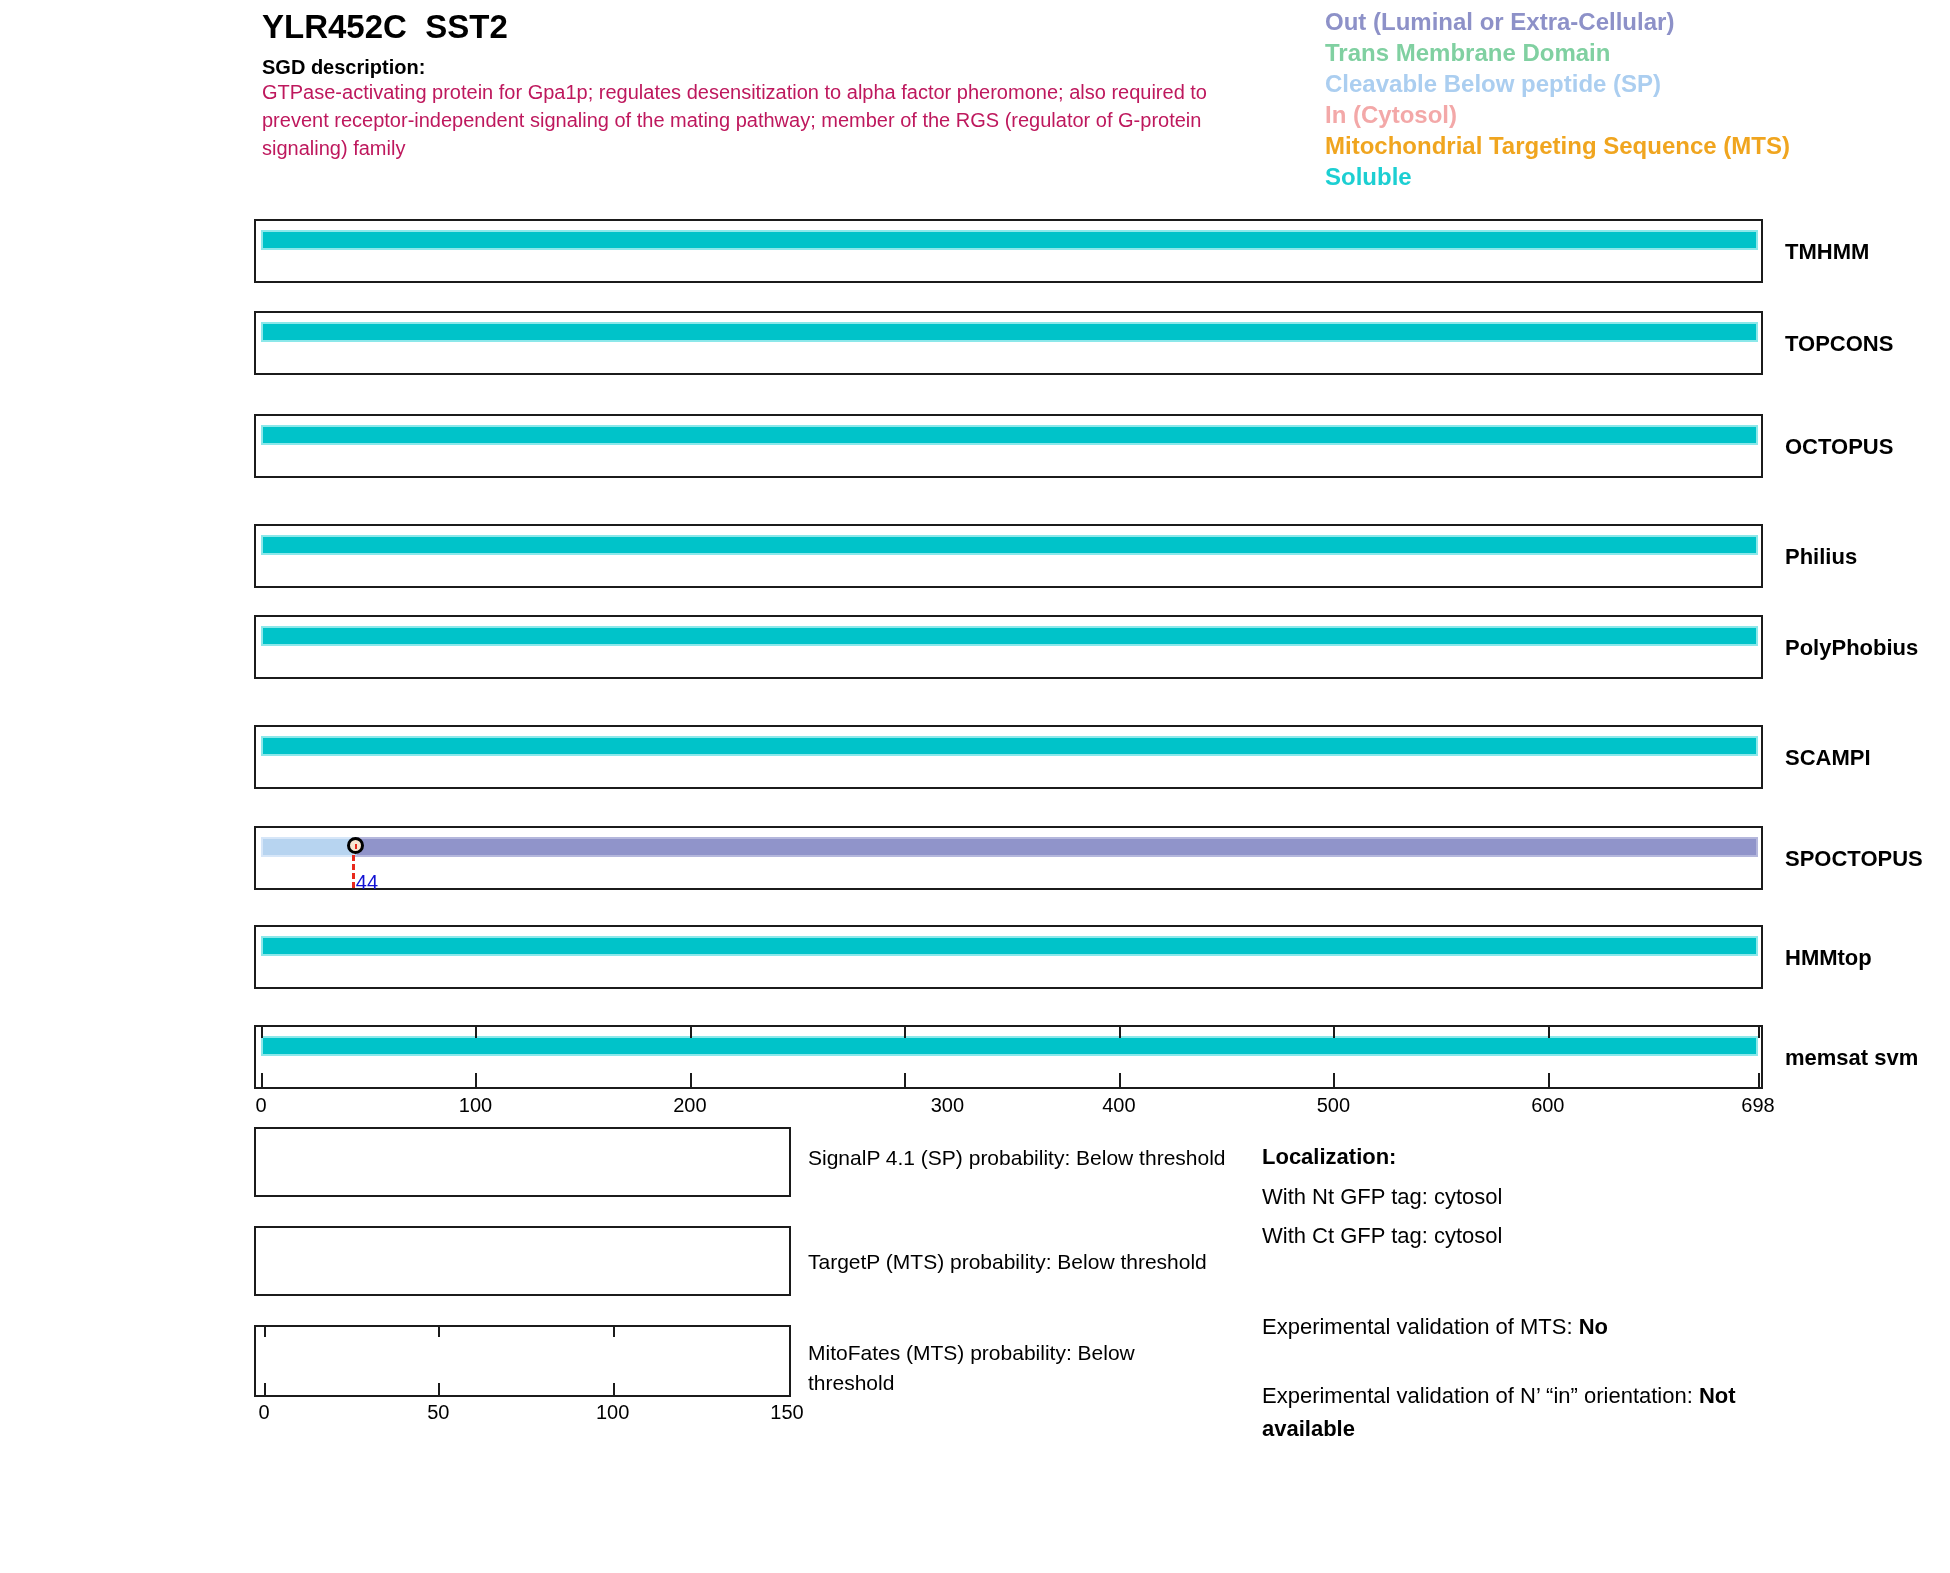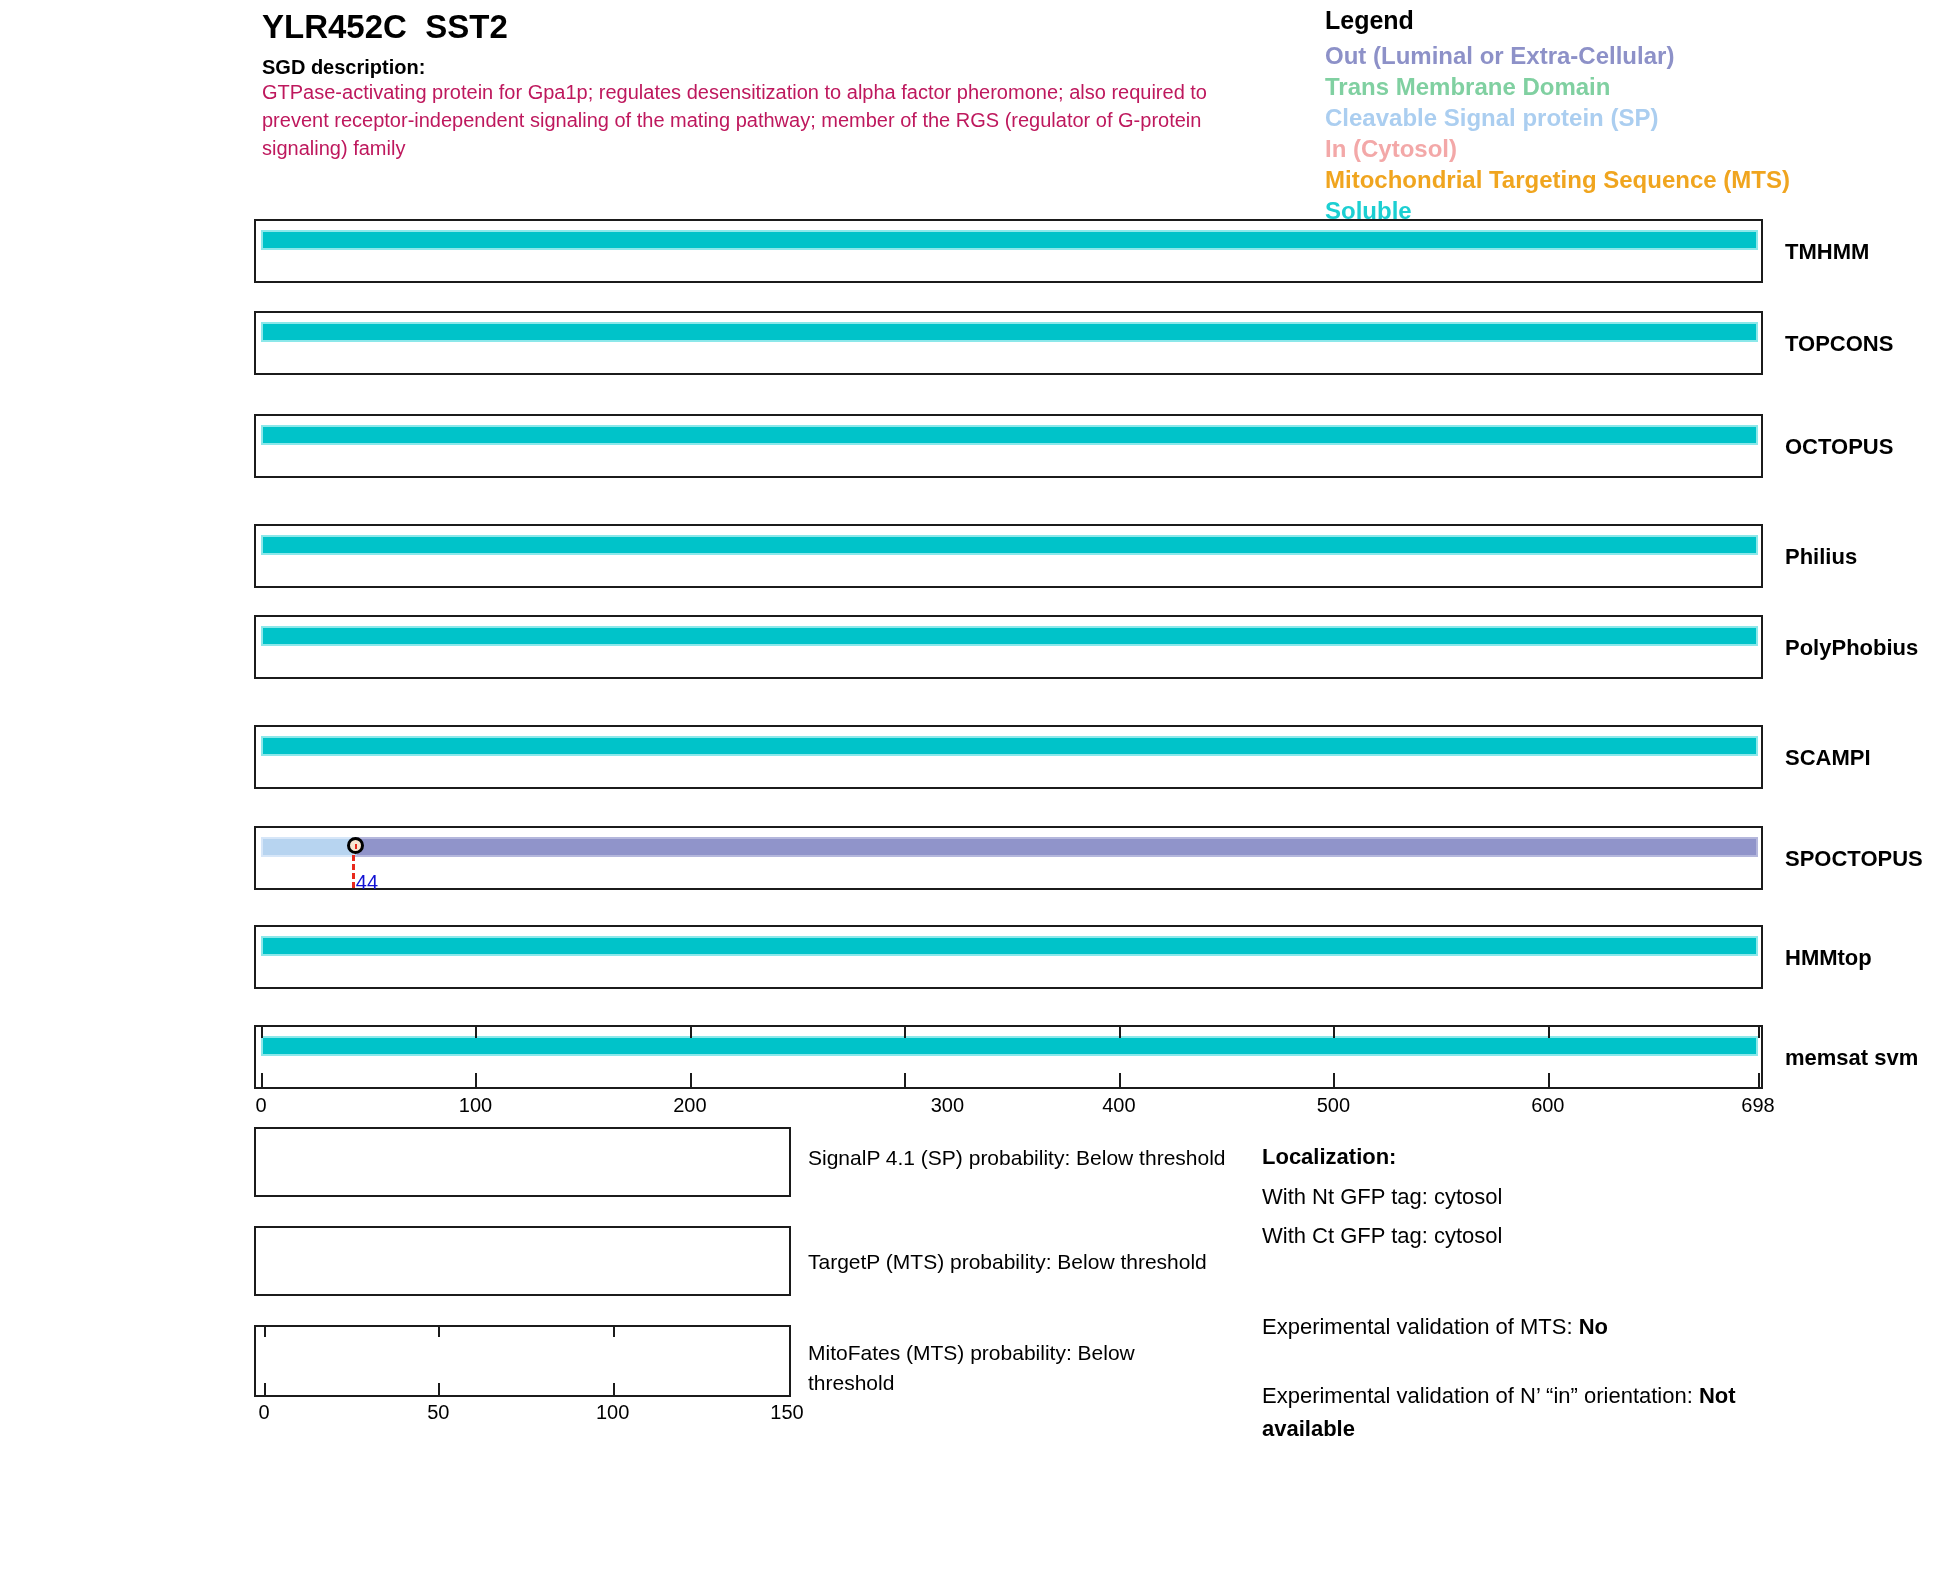--- a/index.html
+++ b/index.html
@@ -50,25 +50,24 @@
 </head>
 <body>
 
 <div id="page">
 
   <div id="title">YLR452C  SST2</div>
   <div id="sgd-label">SGD description:</div>
   <div id="sgd-desc">GTPase-activating protein for Gpa1p; regulates desensitization to alpha factor pheromone; also required to prevent receptor-independent signaling of the mating pathway; member of the RGS (regulator of G-protein signaling) family</div>
 
   <div id="legend">
-    <div class="legend-title">Legend</div>
     <div id="legend-items">
         <div class="legend-item" style="color: rgb(141, 145, 200);">Out (Luminal or Extra-Cellular)</div>
         <div class="legend-item" style="color: rgb(128, 208, 161);">Trans Membrane Domain</div>
-        <div class="legend-item" style="color: rgb(171, 206, 240);">Cleavable Signal protein (SP)</div>
+        <div class="legend-item" style="color: rgb(171, 206, 240);">Cleavable Below peptide (SP)</div>
         <div class="legend-item" style="color: rgb(243, 168, 168);">In (Cytosol)</div>
         <div class="legend-item" style="color: rgb(240, 165, 31);">Mitochondrial Targeting Sequence (MTS)</div>
         <div class="legend-item" style="color: rgb(28, 207, 210);">Soluble</div>
       </div>
   </div>
 
   <div id="tracks">
       <div class="track-box" style="top: 219px;">
         <div class="track-inner">
           <div class="seg seg-soluble" style="left: 0%; width: 100%;"></div>

